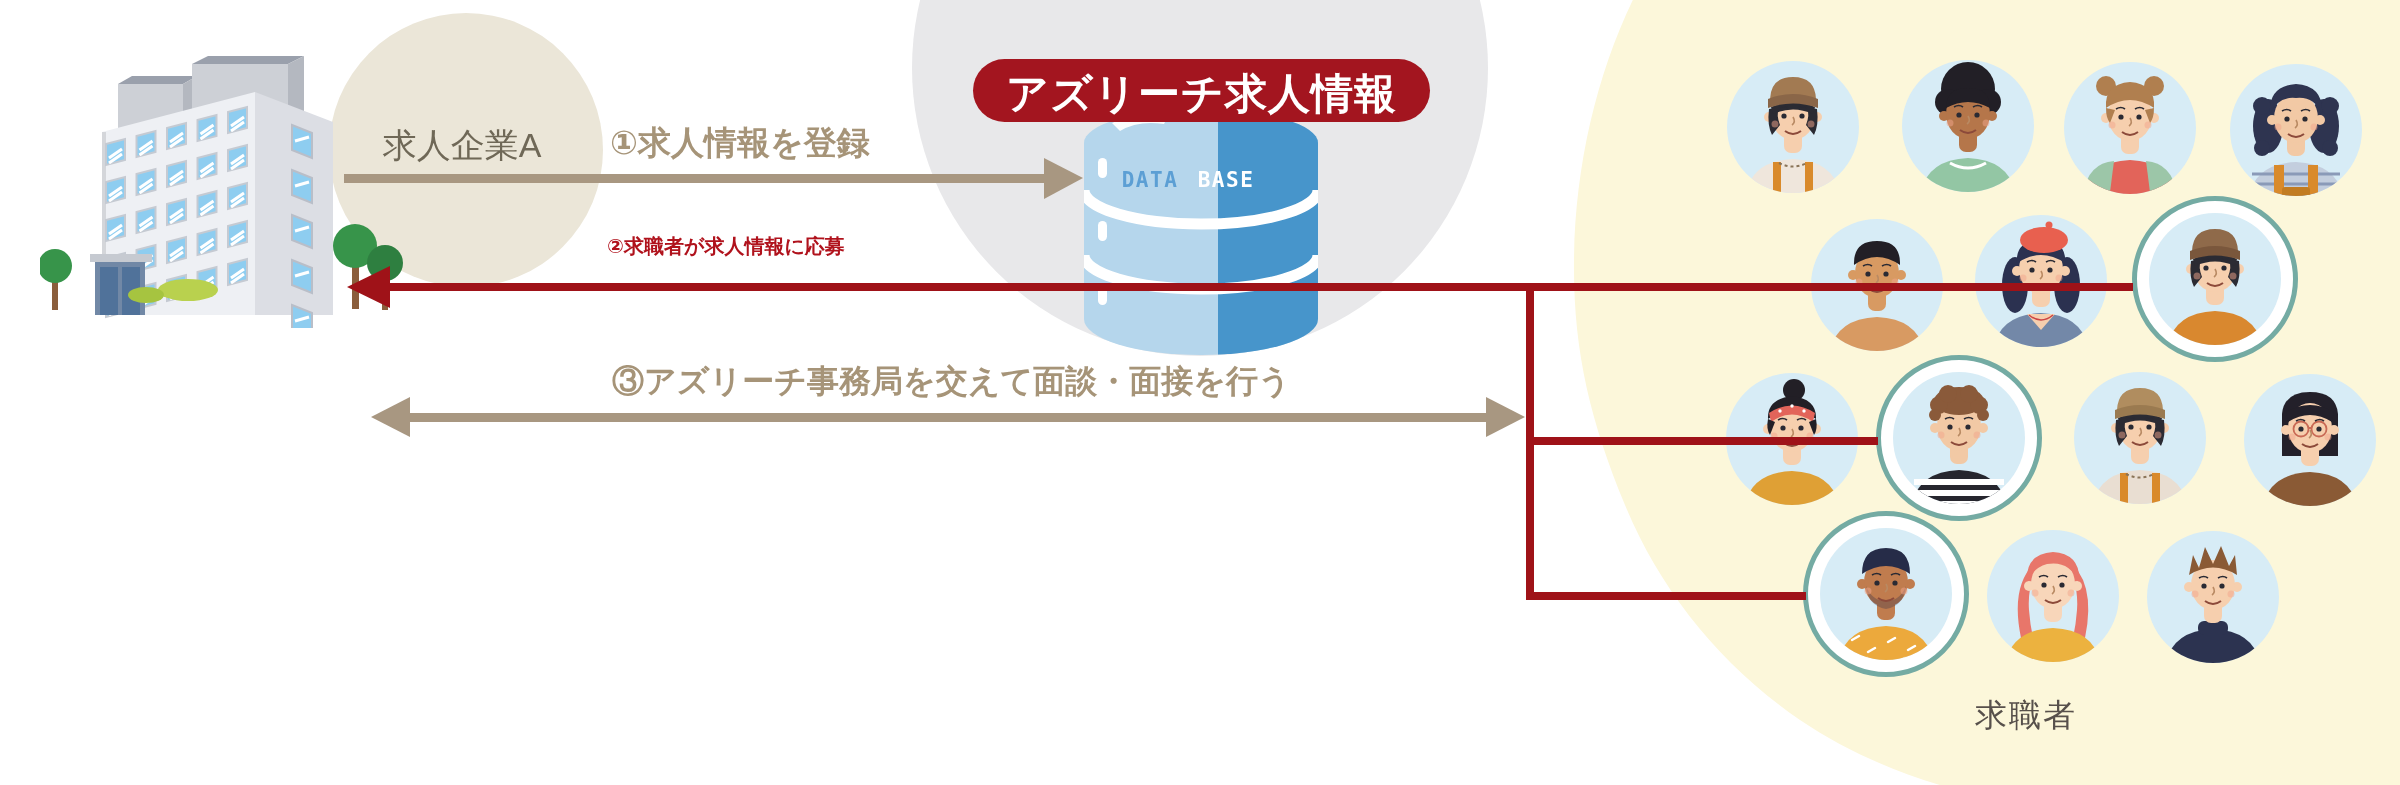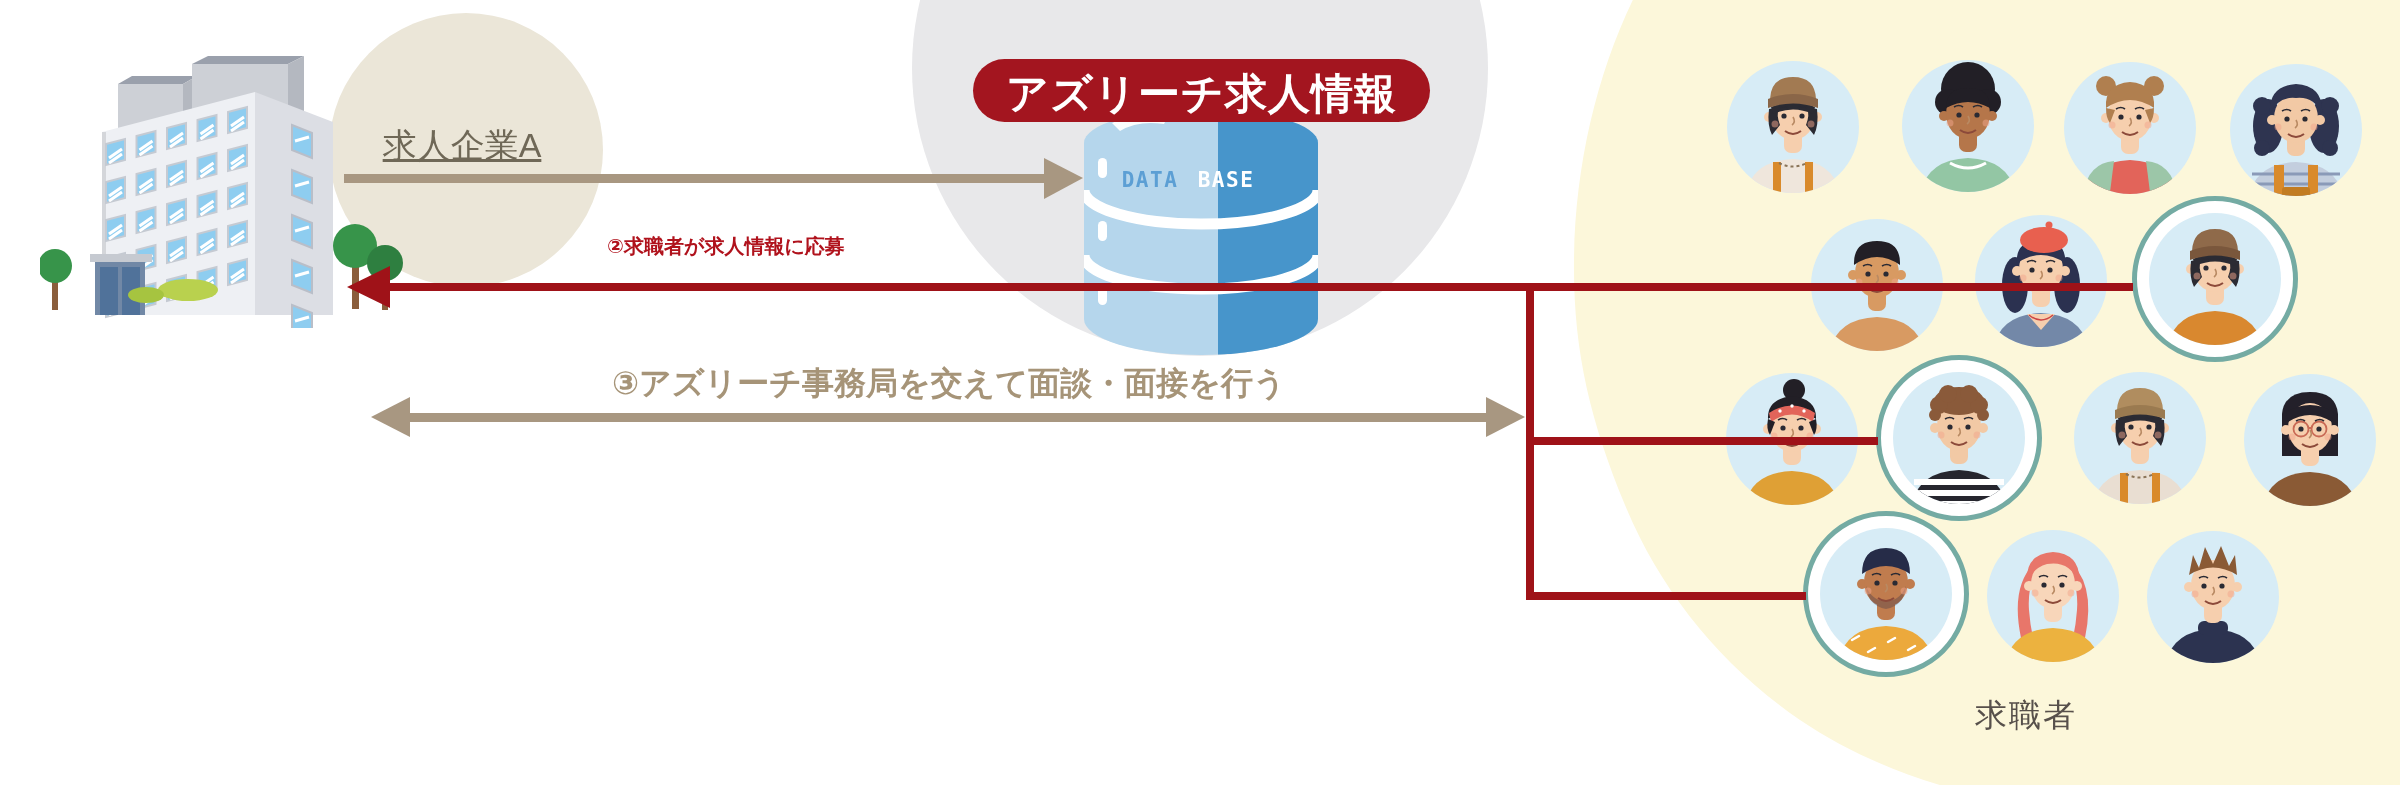--- a/index.html
+++ b/index.html
@@ -1,23 +1,23 @@
 <!DOCTYPE html>
 <html style="--tan: #a89781; --tan-text: #a69478; --red: #9f1218; --red-text: #b0121c; --badge-bg: #a3151f; --ring: #74aba3; --company-circle: #ebe6d8; --database-circle: #e8e8ea; --blob: #fcf7da; --db-light: #b5d6ec; --db-dark: #4795cb;"><head>
 <meta charset="utf-8">
 <style>
   html,body{margin:0;padding:0;background:#fff;}
   body{font-family:"Liberation Sans","DejaVu Sans",sans-serif;}
   .stage{position:relative;width:2400px;height:785px;background:#fff;overflow:hidden;}
   .layer{position:absolute;left:0;top:0;}
   .label{position:absolute;white-space:nowrap;line-height:1.05;}
-  .company-label{left:342px;top:128px;width:240px;text-align:center;font-size:34px;font-weight:500;color:#6f6857;text-decoration:underline;}
+  .company-label{left:342px;top:128px;width:240px;text-align:center;font-size:34px;font-weight:500;color:#6f6857;}
   .step1-label{left:610px;top:126px;font-size:33px;font-weight:700;color:var(--tan-text);}
   .step2-label{left:607px;top:236px;font-size:20px;font-weight:700;color:var(--red-text);}
-  .step3-label{left:612px;top:367px;font-size:32px;font-weight:700;color:var(--tan-text);}
+  .step3-label{left:612px;top:367px;font-size:32px;font-weight:700;color:var(--tan-text);font-family:Liberation Mono, monospace;}
   .jobseekers-label{left:1975px;top:699px;width:200px;font-size:32px;font-weight:500;color:#57504b;letter-spacing:2px;}
   .badge{position:absolute;left:973px;top:35px;width:457px;height:63px;background:var(--badge-bg);
          border-radius:34px;display:flex;align-items:flex-end;justify-content:center;
          color:#fff;font-size:42px;font-weight:bold;letter-spacing:1px;margin-top:24px;}
   .avatar{position:absolute;width:140px;height:140px;}
   .avatar.hl{width:140px;height:140px;padding:8px;border:5px solid var(--ring);background:#fff;border-radius:50%;box-sizing:content-box;}
   .avatar svg{display:block;}
 </style>
 </head>
 <body>
@@ -603,17 +603,18 @@
     <polygon points="1525,417 1486,397 1486,437" fill="var(--tan)"></polygon>
 
     <polygon points="347,287 390,266 390,308" fill="var(--red)"></polygon>
     <rect x="388" y="283" width="1745" height="8" fill="var(--red)"></rect>
     <rect x="1526" y="283" width="8" height="317" fill="var(--red)"></rect>
     <rect x="1530" y="437" width="348" height="8" fill="var(--red)"></rect>
     <rect x="1530" y="592" width="276" height="8" fill="var(--red)"></rect>
   </svg>
 
   <div class="label company-label">求人企業A</div>
+  <div class="label step1-label">①求人情報を登録</div>
   <div class="label step2-label">②求職者が求人情報に応募</div>
   <div class="label step3-label">③アズリーチ事務局を交えて面談・面接を行う</div>
   <div class="label jobseekers-label">求職者</div>
 
 </div>
 
 </body></html>

